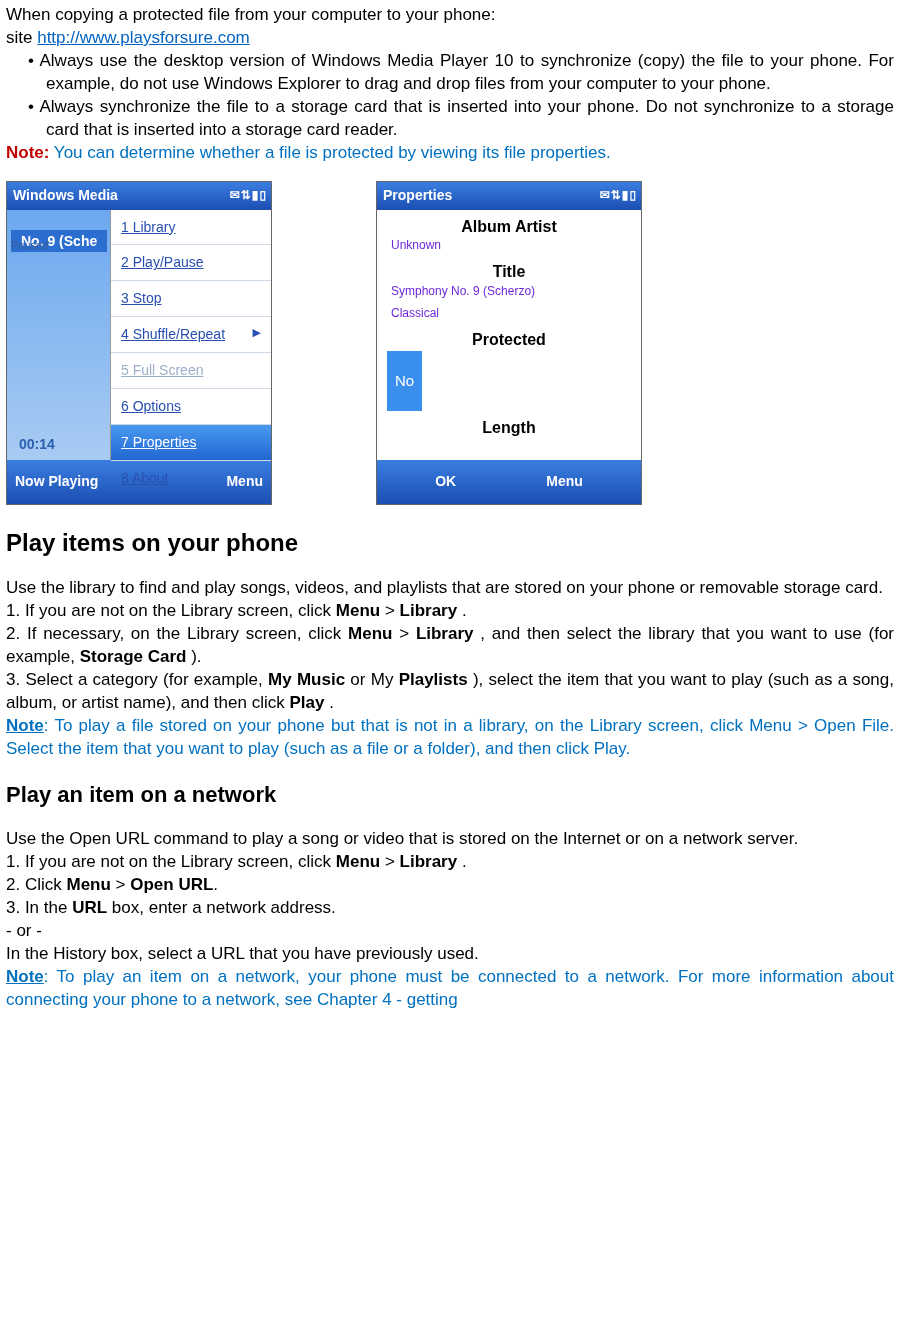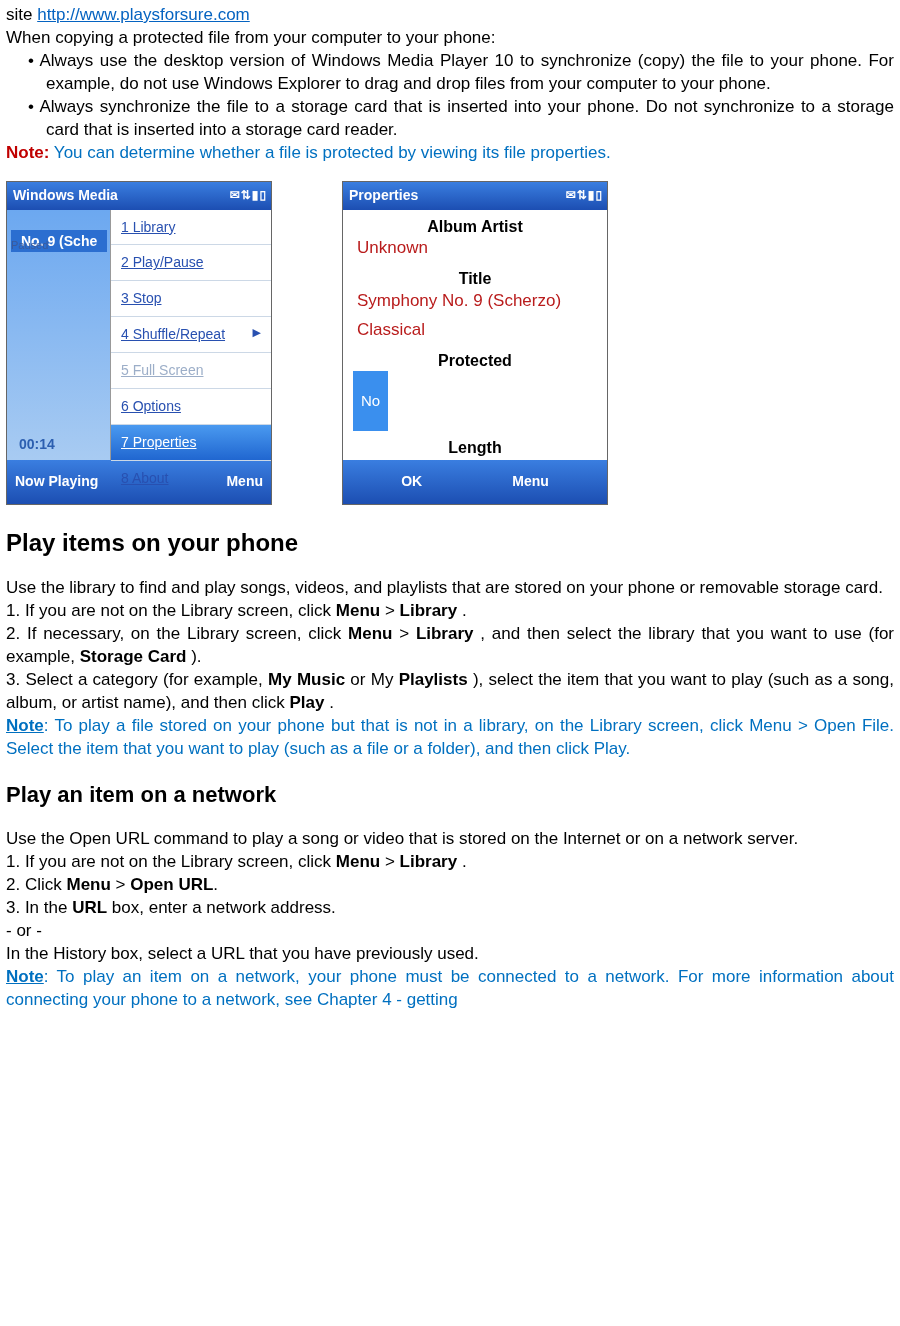--- a/index.html
+++ b/index.html
@@ -13,21 +13,21 @@
   }
   .link { color: #0563C1; text-decoration: underline; }
   .blue-text { color: #0070C0; }
   .red-bold { color: #C00000; font-weight: bold; }
   .black-bold { color: #000; font-weight: bold; }
   .black-bold-u { color: #000; font-weight: bold; text-decoration: underline; }
   .justify { text-align: justify; }
   .bullet-indent { padding-left: 40px; text-indent: -18px; }
   h2 { font-size: 24px; font-weight: bold; margin: 22px 0 18px 0; }
   h3 { font-size: 22px; font-weight: bold; margin: 20px 0 18px 0; }
-  .screenshots { display: flex; gap: 70px; margin: 16px 0 10px 0; }
+  .screenshots { display: flex; gap: 104px; margin: 16px 0 10px 0; }
 
   
   .phone {
     width: 264px;
     height: 322px;
     border: 1px solid #666;
     background: #fff;
     display: flex;
     flex-direction: column;
     font-size: 14px;
@@ -77,34 +77,34 @@
   .wm-menu-item {
     padding: 8px 10px; color: #2850B0; border-bottom: 1px solid #CCD8E6; font-size: 14px; text-decoration: underline;
   }
   .wm-menu-item[data-disabled="true"] { color: #9CAEC8; }
   .wm-menu-item[data-selected="true"] { background: linear-gradient(#4A9AF0, #2066D0); color: #fff; }
   .wm-menu-item .chev { float: right; font-size: 11px; }
 
   
   .props-body { flex: 1; background: #fff; padding: 4px 0 0 0; }
   .prop-label { font-weight: bold; padding: 2px 8px 0 8px; font-size: 16px; text-align: center; }
-  .prop-value { padding: 0 8px 6px 14px; color: #b91c1c; font-size: 17px; }
+  .prop-value { padding: 0 8px 6px 14px; color: #6d28d9; font-size: 12px; }
   .prop-value-box {
     display: inline-block; background: #3A8FEE; color: #fff;
     padding: 20px 8px; margin: 0 0 4px 10px; font-size: 15px;
   }
 </style>
 </head>
 <body>
 
 <div>
+  <div>When copying a protected file from your computer to your phone:</div>
   <div>
     <span>site </span><a class="link">http://www.playsforsure.com</a>
   </div>
-  <div>When copying a protected file from your computer to your phone:</div>
   <div class="justify bullet-indent">• Always use the desktop version of Windows Media Player 10 to synchronize (copy) the file to your phone. For example, do not use Windows Explorer to drag and drop files from your computer to your phone.</div>
   <div class="justify bullet-indent">• Always synchronize the file to a storage card that is inserted into your phone. Do not synchronize to a storage card that is inserted into a storage card reader.</div>
   <div>
     <span class="red-bold">Note:</span><span class="blue-text"> You can determine whether a file is protected by viewing its file properties.</span>
   </div>
 </div>
 
 <div class="screenshots">
 
   <div class="phone">

